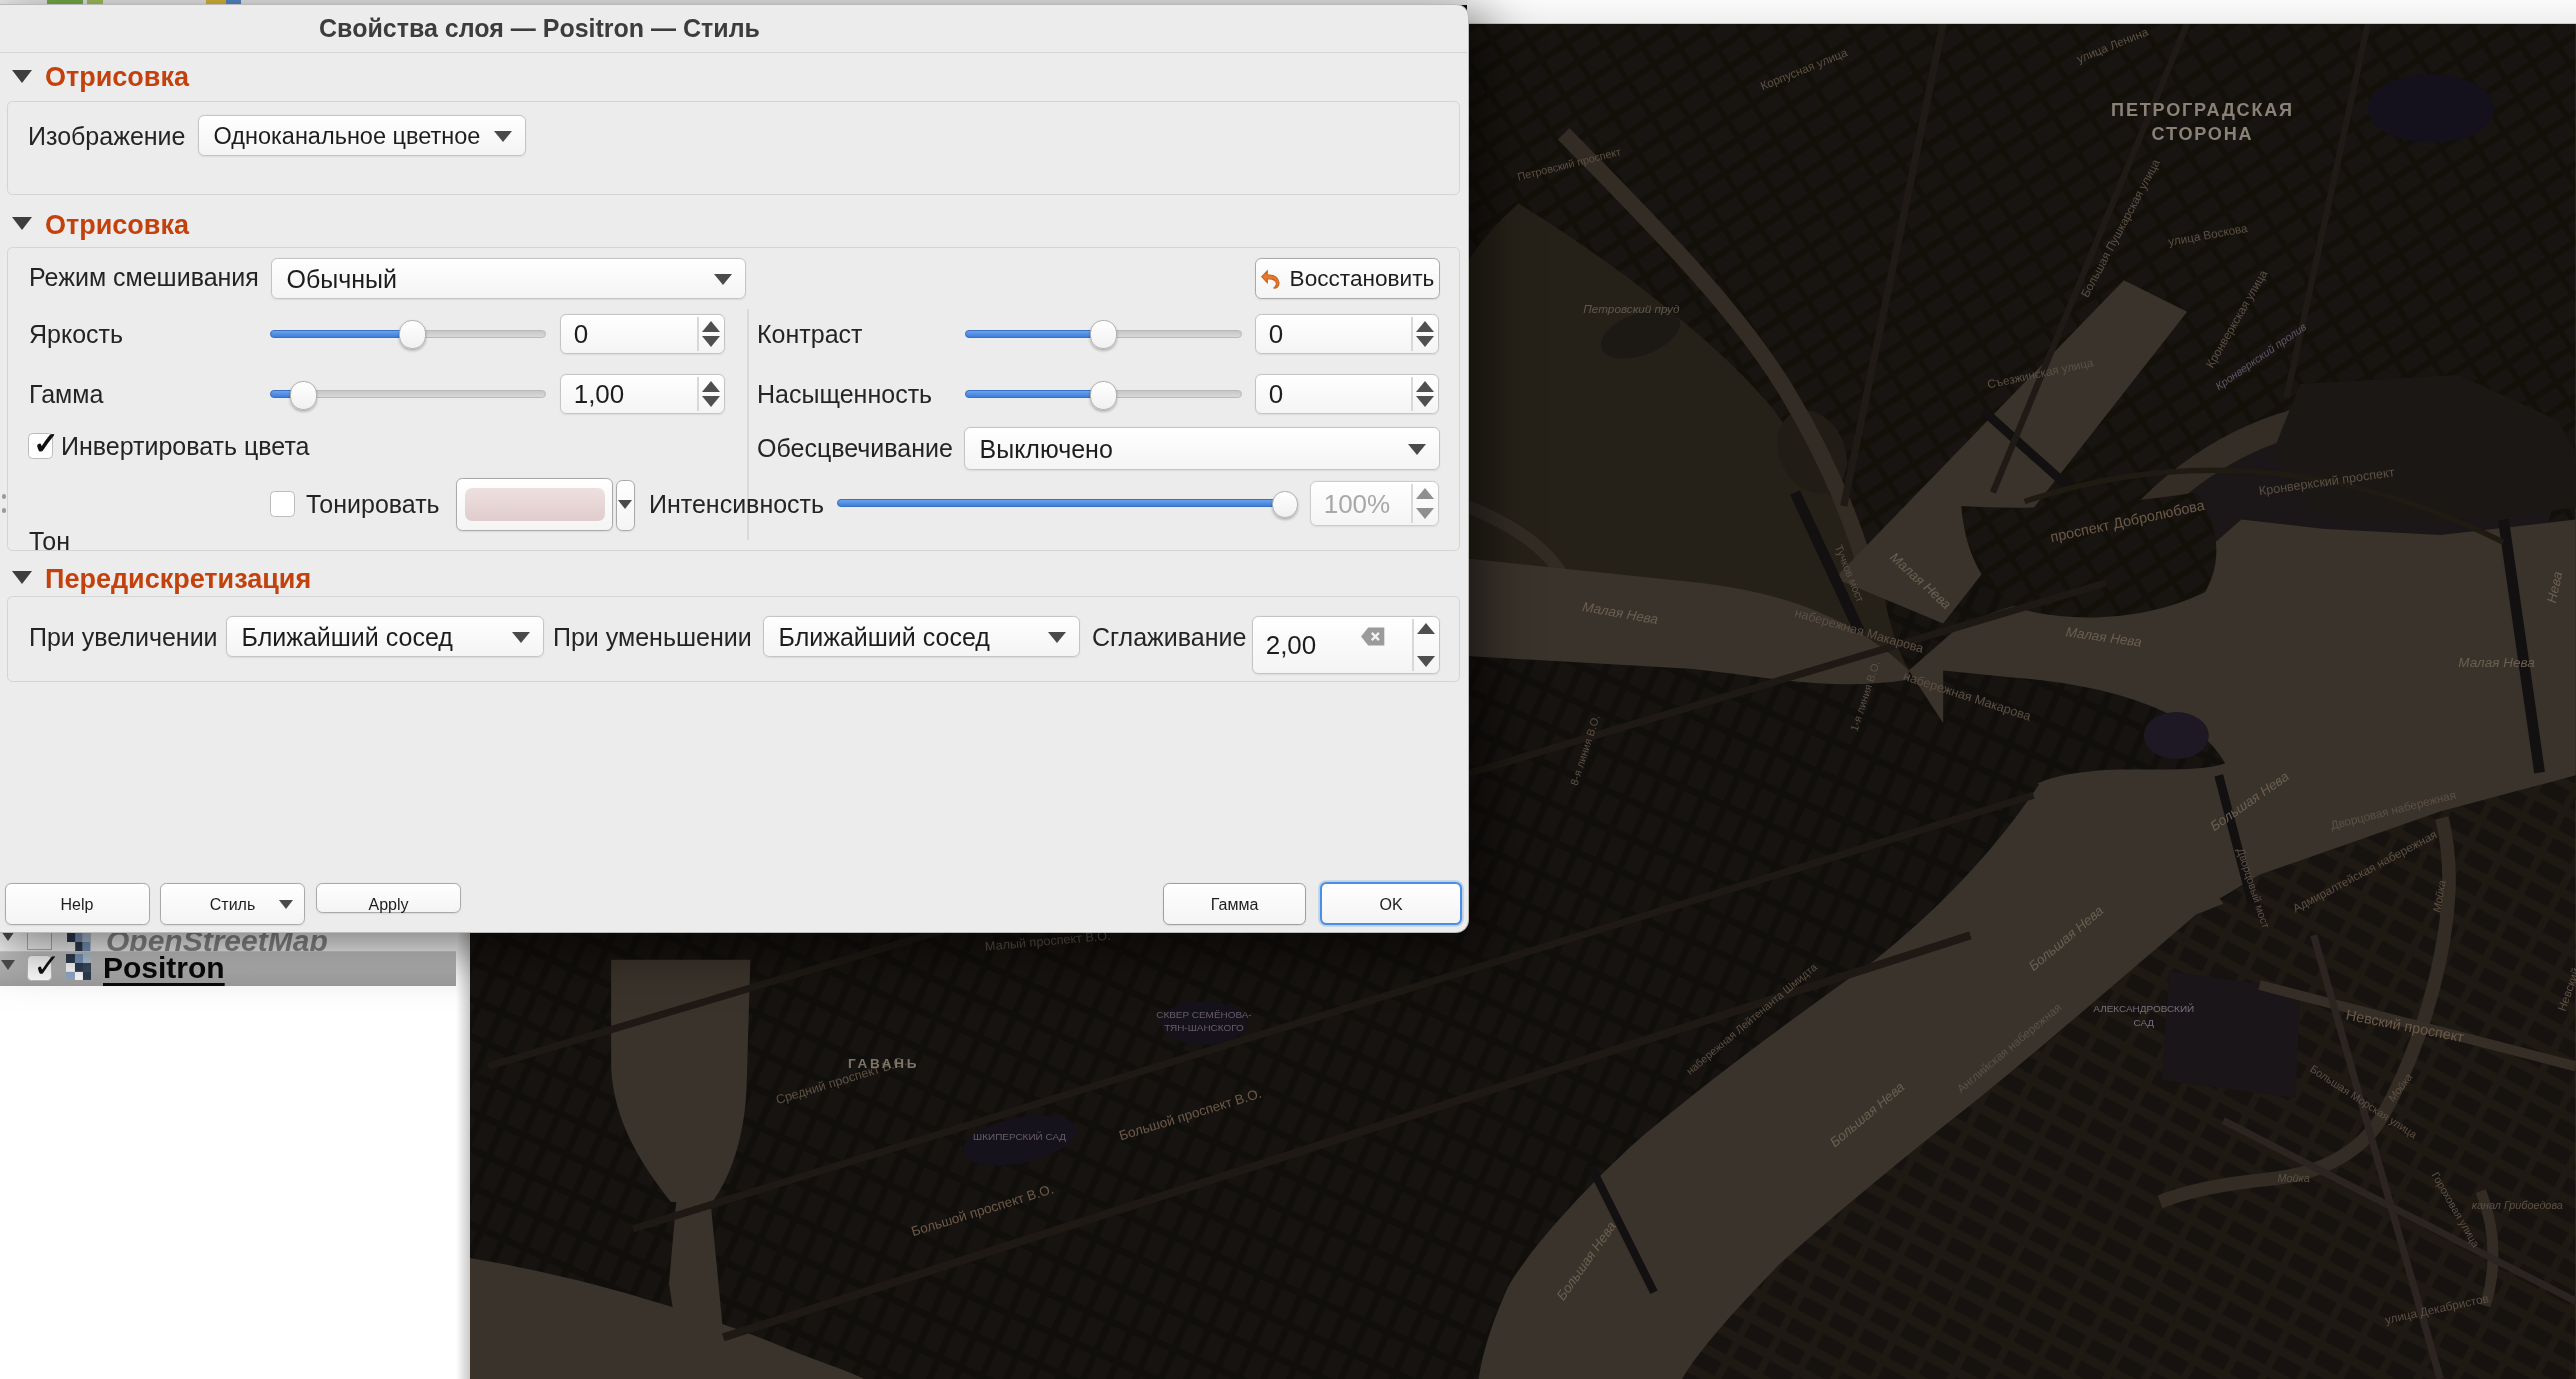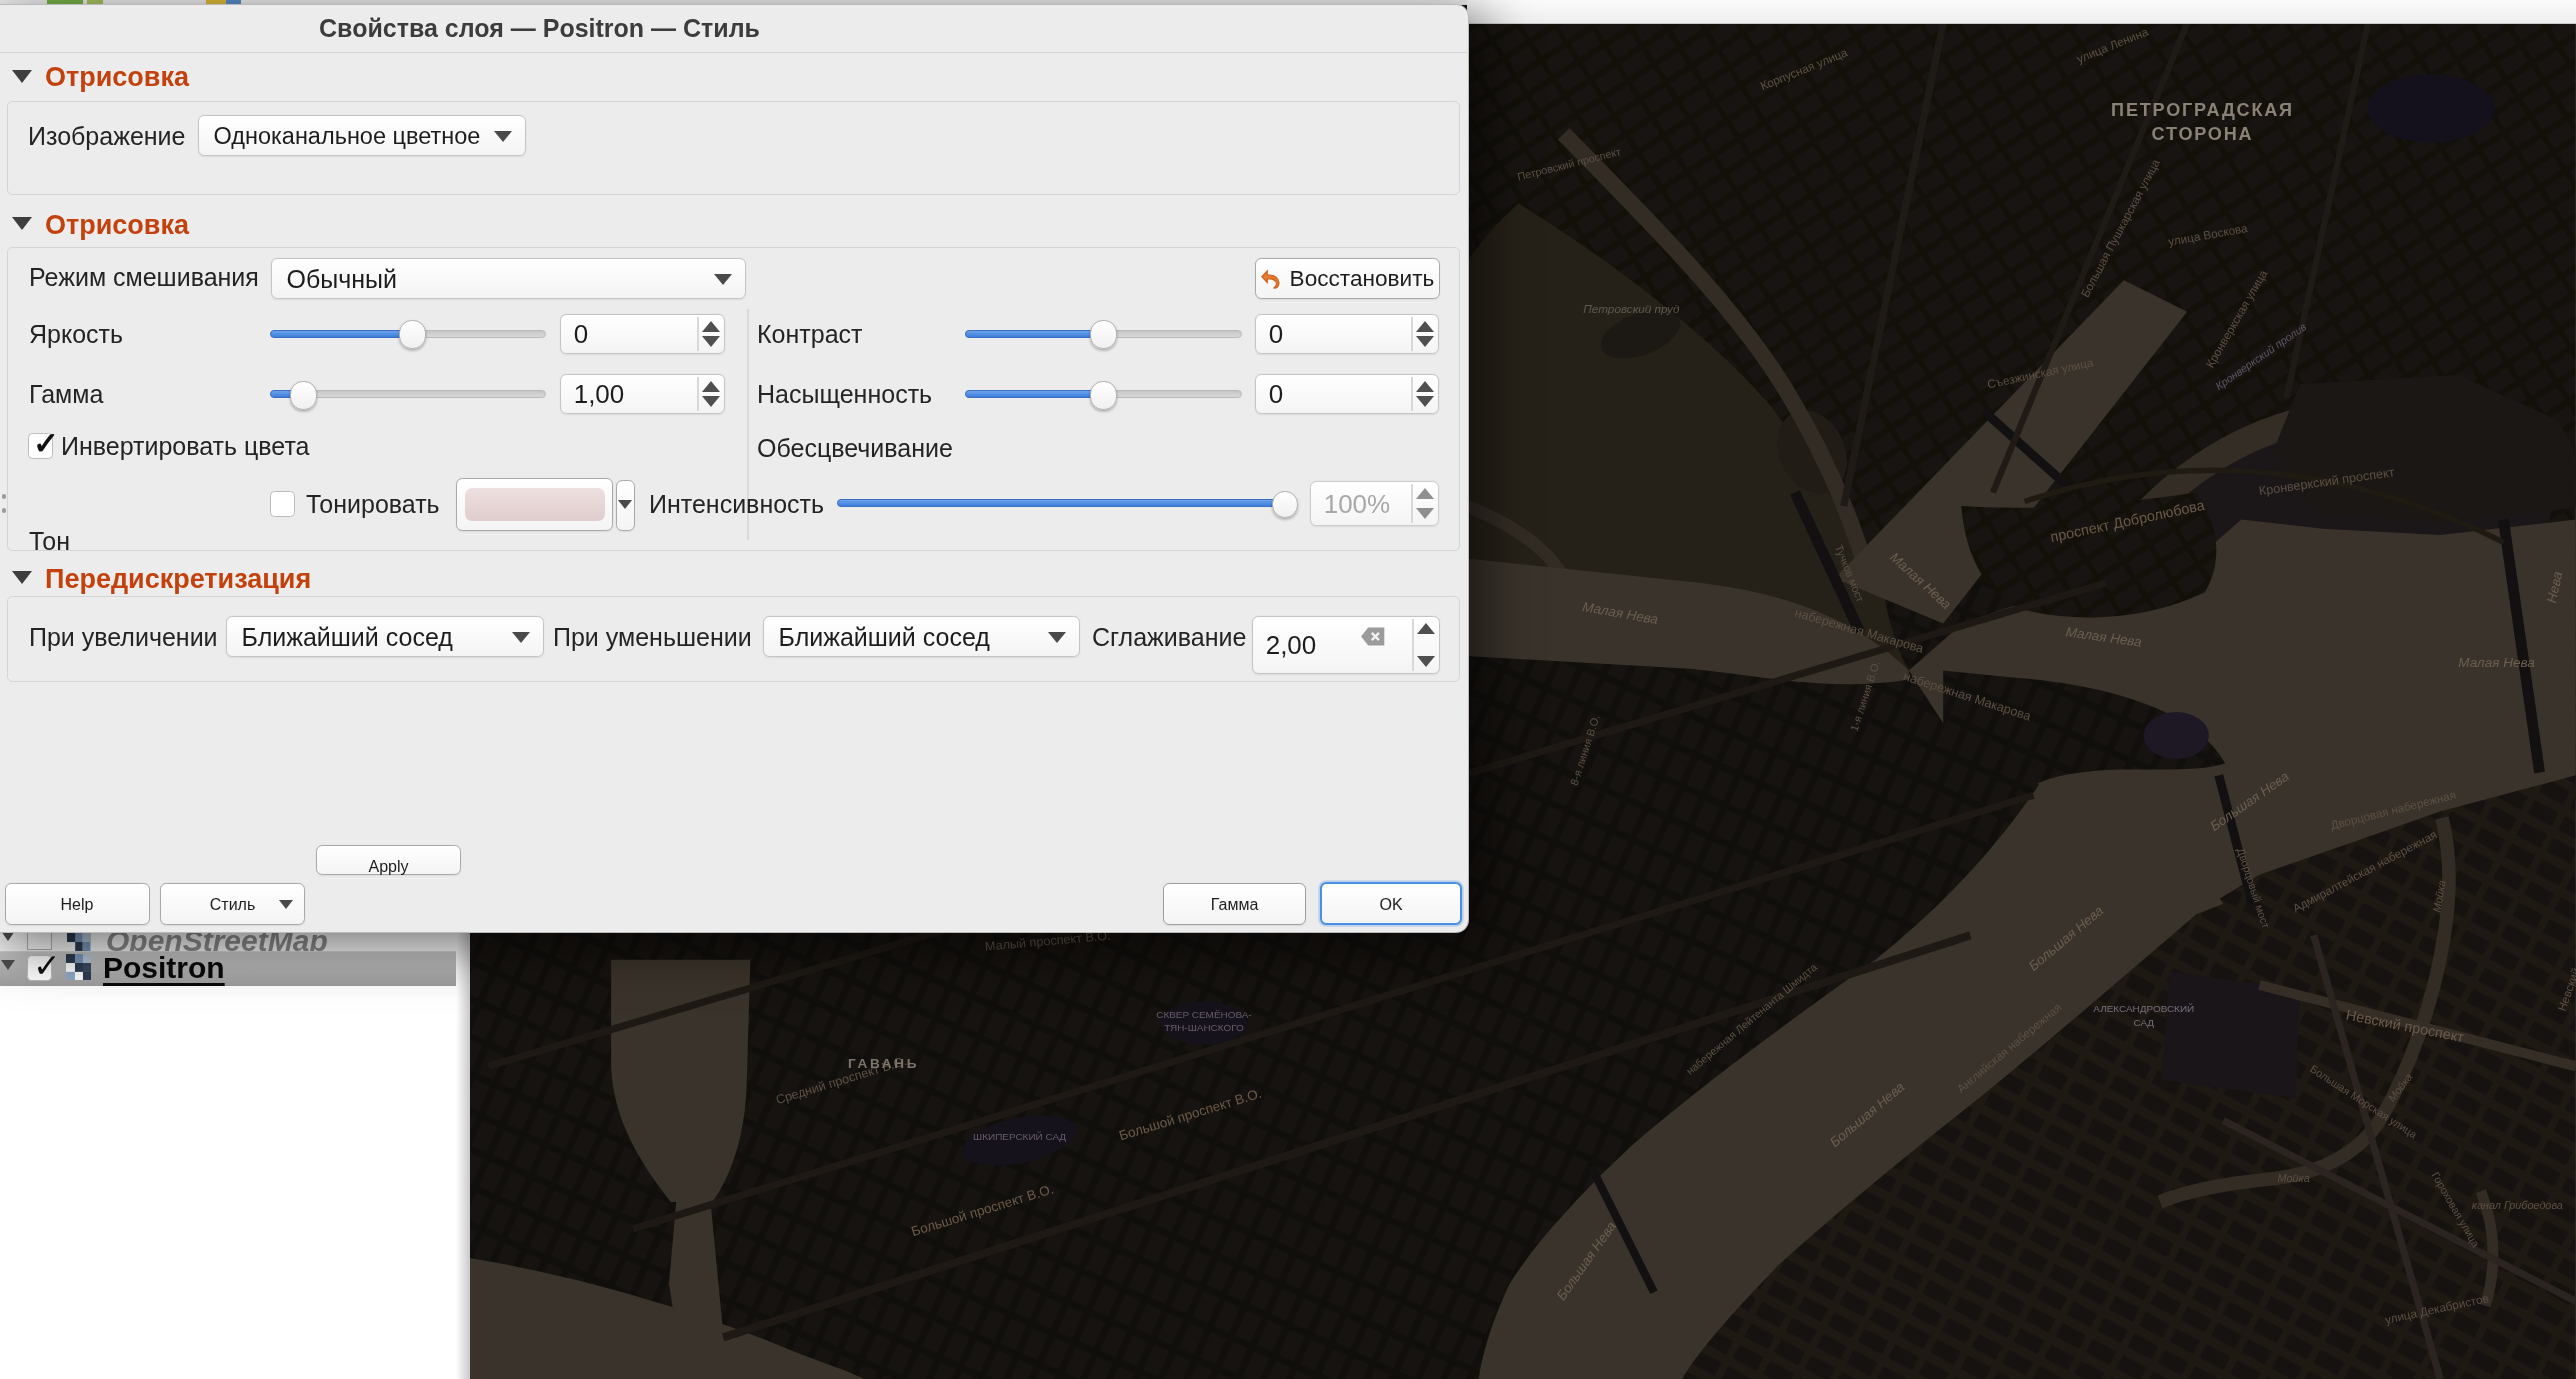--- a/index.html
+++ b/index.html
@@ -267,20 +267,24 @@
       <span class="sv">0</span>
       <span class="sdiv"></span>
       <span class="sup su"></span>
       <span class="sup sd"></span>
     </div>
 
 <div class="cb" style="left:28px;top:433px;"></div>
 <div class="ck" style="left:33px;top:444px;">✓</div>
 <div class="lbl" style="left:61px;top:446px;">Инвертировать цвета</div>
 <div class="lbl" style="left:757px;top:448px;">Обесцвечивание</div>
+<div class="combo" style="left:964px;top:427px;width:476px;height:43px;">
+      <span class="ct">Выключено</span>
+      <span class="carr"></span>
+    </div>
 
 <div class="lbl" style="left:29px;top:504px;margin-top:37px;">Тон</div>
 <div class="cb" style="left:270px;top:491px;"></div>
 <div class="lbl" style="left:306px;top:504px;">Тонировать</div>
 <div class="btn" style="left:456px;top:478px;width:157px;height:53px;"></div>
 <div style="position:absolute;left:465px;top:488px;width:140px;height:33px;background:linear-gradient(#eee0e0,#e0cccc);border-radius:7.2px;"></div>
 <div class="btn" style="left:616px;top:480px;width:19px;height:51px;"></div>
 <div class="carr" style="left:618px;top:504px;border-left-width:7.2px;border-right-width:7.2px;border-top-width:9px;"></div>
 <div class="lbl" style="left:649px;top:504px;">Интенсивность</div>
 <div class="track" style="left:837px;top:499px;width:458px;"></div>
@@ -313,17 +317,17 @@
         <path d="M10,14 L18,4 L36,4 L36,24 L18,24 Z" fill="#9b9b9b"></path>
         <path d="M22,10 L30,18 M30,10 L22,18" stroke="#f2f2f2" stroke-width="2.6"></path>
       </svg>
   <span class="sdiv"></span>
       <span class="sup su"></span>
       <span class="sup sd"></span>
     </div>
 
 <div class="btn" style="left:4.5px;top:883px;width:145px;height:42px;line-height:41px;">Help</div>
 <div class="btn" style="left:160px;top:883px;width:145px;height:42px;line-height:41px;">Стиль<span class="carr" style="right:11px;border-left-width:7.2px;border-right-width:7.2px;border-top-width:9px;"></span></div>
-<div class="btn" style="left:316px;top:845px;width:145px;height:30px;line-height:41px;">Apply</div>
+<div class="btn" style="left:316px;top:883px;width:145px;height:30px;line-height:41px;">Apply</div>
 <div class="btn" style="left:1163px;top:883px;width:143px;height:42px;line-height:41px;border-color:#9e9e9e;">Гамма</div>
 <div class="btn" style="left:1320px;top:882px;width:142px;height:43px;line-height:42px;border:2.7px solid #4a90e2;box-shadow:0 0 0 1.8px rgba(110,160,230,.35);">OK</div>
 
 </div>
 
 </body></html>

